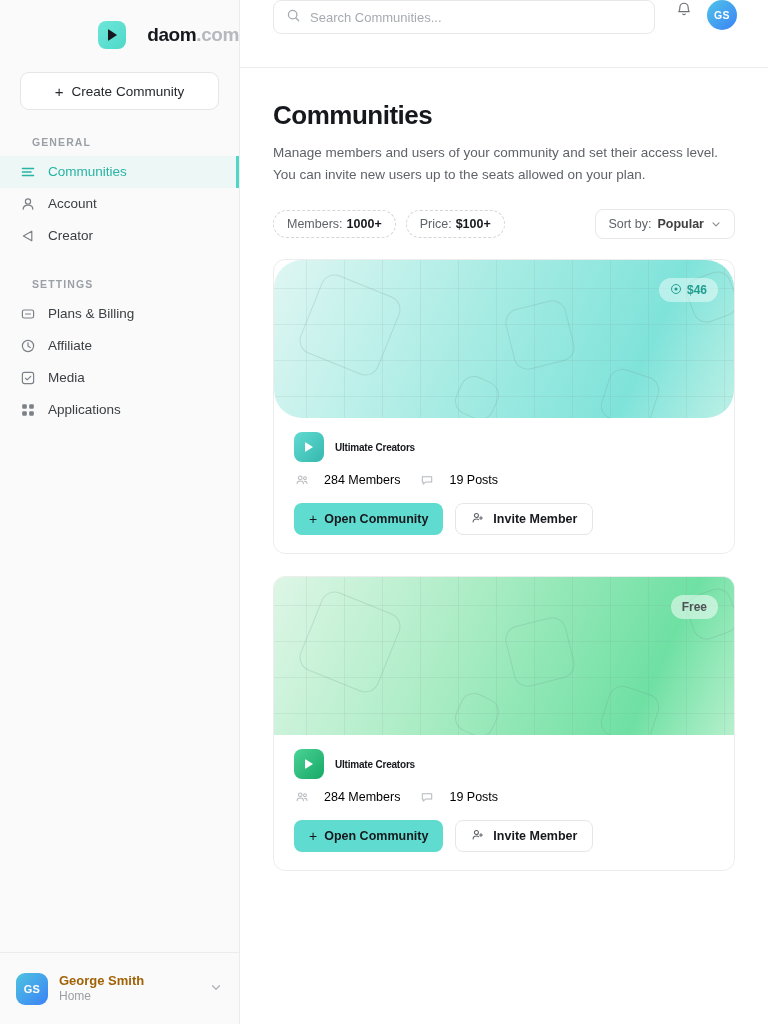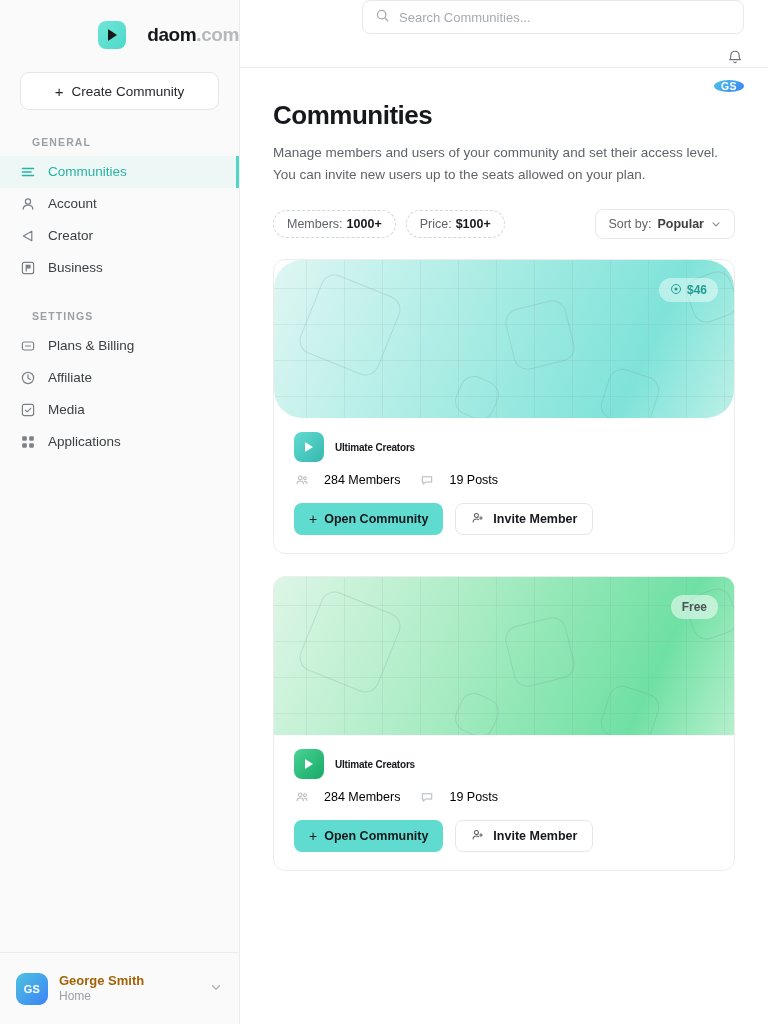--- a/index.html
+++ b/index.html
@@ -80,21 +80,21 @@
     letter-spacing: 0.3px;
   }
   .side-user-name { font-size: 13px; font-weight: 700; color: #a16207; line-height: 1.25; }
   .side-user-sub { font-size: 12px; color: #9aa0a6; line-height: 1.3; }
   .side-footer .chev { margin-left: auto; color: #b0b4b9; }
 
   
   .main { flex: 1; display: flex; flex-direction: column; background: #ffffff; }
   .topbar {
     height: 68px; border-bottom: 1px solid #ececec;
-    display: flex; align-items: flex-end; gap: 14px; padding: 0 24px 0 33px; flex-direction: column;
+    display: flex; align-items: flex-start; gap: 14px; padding: 0 24px 0 33px;
   }
   .search-wrap {
     flex: 0 0 auto; width: 382px; height: 34px;
     border: 1px solid #e8e8e8; border-radius: 8px; background: #fff;
     display: flex; align-items: center; gap: 9px; padding: 0 12px;
   }
   .search-wrap input {
     border: none; outline: none; background: transparent;
     font-size: 13px; color: #16181d; width: 100%;
     font-family: inherit;
@@ -253,29 +253,20 @@
 
         <div class="nav-item">
           <span>
             <svg width="16" height="16" viewBox="0 0 16 16" fill="none" stroke="#7c8187" stroke-width="1.2" stroke-linejoin="round">
               <path d="M11.8 3.2 3.4 8l8.4 4.8z"></path>
             </svg>
           </span>
           <span class="label">Creator</span>
         </div>
 
-        <div class="nav-item">
-          <span>
-            <svg width="16" height="16" viewBox="0 0 16 16" fill="none" stroke="#7c8187" stroke-width="1.2">
-              <rect x="2.4" y="2.4" width="11.2" height="11.2" rx="2"></rect>
-              <path d="M6.2 5.2v5.8M6.2 5.4h3.8v2.4H6.2z" fill="#7c8187" stroke-linecap="round"></path>
-            </svg>
-          </span>
-          <span class="label">Business</span>
-        </div>
 
       </div>
     </div>
 
     <div class="nav-section">
       <div class="nav-label">SETTINGS</div>
       <div class="nav-list">
 
         <div class="nav-item">
           <span>

